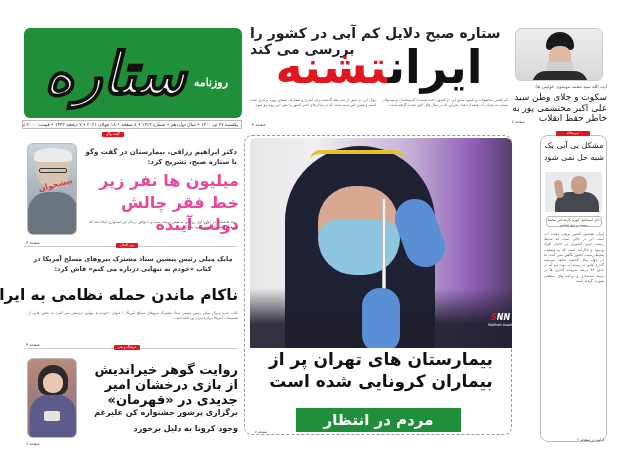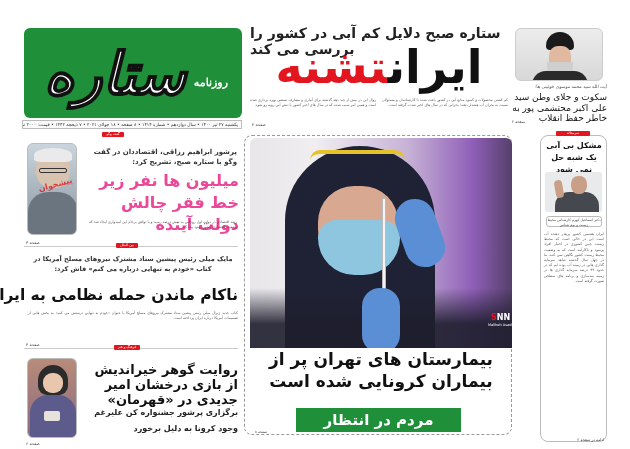--- a/index.html
+++ b/index.html
@@ -112,37 +112,37 @@
       background: linear-gradient(90deg, #e9e6ea 0%, #f0eef0 25%, #c7b3d6 60%, #8f5fb8 85%, #55406a 100%);
     }
     .fp-hijab { position: absolute; left: 35px; top: 8px; width: 150px; height: 230px; border-radius: 75px 75px 20px 20px; background: #1f2235; }
     .fp-band { position: absolute; left: 60px; top: 12px; width: 95px; height: 10px; border-radius: 40px 40px 0 0; border-top: 4px solid #e6c22a; }
     .fp-face { position: absolute; left: 68px; top: 48px; width: 80px; height: 80px; border-radius: 45%; background: #d9a890; }
     .fp-mask { position: absolute; left: 68px; top: 82px; width: 82px; height: 55px; border-radius: 20px 20px 40px 40px; background: #8fc6df; }
     .fp-glove1 { position: absolute; left: 150px; top: 60px; width: 40px; height: 70px; border-radius: 20px; background: #5a8fd6; transform: rotate(-20deg); }
     .fp-glove2 { position: absolute; left: 112px; top: 150px; width: 38px; height: 65px; border-radius: 18px; background: #5a8fd6; }
     .fp-syringe { position: absolute; left: 132px; top: 60px; width: 4px; height: 95px; background: #f4f4f4; border: 1px solid #bbb; }
     .fp-dark { position: absolute; left: 0; top: 150px; width: 262px; height: 60px; background: linear-gradient(180deg, rgba(30,30,45,0) 0%, rgba(30,30,45,0.9) 60%); }
-    .snn { position: absolute; left: 491px; top: 313px; direction: ltr; font-size: 8px; font-weight: bold; color: #fff; }
+    .snn { position: absolute; left: 491px; top: 313px; direction: ltr; font-size: 8px; font-weight: bold; color: #fff; font-style: italic; }
     .snn .s { color: #e3151f; }
     .snn-credit { position: absolute; left: 488px; top: 323px; direction: ltr; font-size: 3.5px; color: #fff; }
 
     .f-title { position: absolute; left: 250px; top: 348px; width: 262px; text-align: center; font-size: 17px; font-weight: bold; color: #111; line-height: 22px; }
     .f-green {
       position: absolute; left: 296px; top: 408px; width: 165px; height: 24px; background: #1f8f3a;
       color: #fff; font-size: 15px; font-weight: bold; text-align: center; line-height: 24px;
     }
     .f-page { position: absolute; left: 255px; top: 430px; font-size: 3.5px; color: #333; }
 
     
     .rcol {
       position: absolute; left: 540px; top: 135px; width: 67px; height: 307px;
       border: 1px solid #bbb; border-radius: 8px; background: #fff;
     }
-    .rc-title { position: absolute; left: 543px; top: 140px; width: 62px; font-size: 8px; font-weight: bold; text-align: center; line-height: 12px; color: #111; }
+    .rc-title { position: absolute; left: 543px; top: 140px; width: 62px; font-size: 8px; font-weight: normal; text-align: center; line-height: 12px; color: #111; }
     .rc-photo { position: absolute; left: 545px; top: 172px; width: 57px; height: 40px; border-radius: 2px; overflow: hidden; background: #e9eaec; }
     .rc-photo .head { position: absolute; left: 26px; top: 4px; width: 16px; height: 18px; border-radius: 45%; background: #c99f88; }
     .rc-photo .body { position: absolute; left: 10px; top: 20px; width: 44px; height: 22px; border-radius: 14px 14px 0 0; background: #45494f; }
     .rc-photo .arm { position: absolute; left: 10px; top: 8px; width: 8px; height: 18px; border-radius: 4px; background: #c99f88; transform: rotate(-10deg); }
     .rc-caption {
       position: absolute; left: 546px; top: 216px; width: 56px; height: 11px; border: 1px solid #bbb; border-radius: 3px;
       font-size: 3.5px; line-height: 4.5px; text-align: center; color: #444; padding-top: 1px;
     }
     .rc-body { position: absolute; left: 544px; top: 232px; width: 60px; font-size: 3.6px; line-height: 5.2px; color: #555; text-align: justify; }
     .rc-more { position: absolute; left: 544px; top: 437px; width: 60px; font-size: 3.8px; color: #333; text-align: right; }
@@ -177,21 +177,21 @@
 <div class="rt-page">صفحه ۲</div>
 
 <div class="section-tag" style="left:102px;top:132px;width:22px;">گفت وگو</div>
 <div class="photo-box p1">
   <div class="body"></div>
   <div class="head"></div>
   <div class="hair"></div>
   <div class="glasses"></div>
   <div class="wm">پیشخوان</div>
 </div>
-<div class="h-kicker1">پرشور ابراهیم رزاقی، اقتصاددان در گفت وگو با ستاره صبح، تشریح کرد:</div>
+<div class="h-kicker1">دکتر ابراهیم رزاقی، بیمارستان در گفت وگو با ستاره صبح، تشریح کرد:</div>
 <div class="h-main1">میلیون ها نفر زیر خط فقر چالش دولت آینده</div>
 <div class="body1">رشد اقتصادی در دولت اول روحانی به شش درصد رسید و با توافق برجام این امیدواری ایجاد شد که وضعیت اقتصادی کشور بهبود پیدا کند.</div>
 <div class="pg1">صفحه ۳</div>
 <div class="divider" style="top:246px;"></div>
 
 <div class="section-tag" style="left:116px;top:243px;width:22px;">بین الملل</div>
 <div class="h-kicker2">مایک میلی رئیس پیشین ستاد مشترک نیروهای مسلح آمریکا در کتاب «خودم به تنهایی درباره می کنم» فاش کرد:</div>
 <div class="h-main2">ناکام ماندن حمله نظامی به ایران</div>
 <div class="body2">کتاب جدید ژنرال میلی رئیس پیشین ستاد مشترک نیروهای مسلح آمریکا با عنوان «خودم به تنهایی درستش می کنم» به بخش هایی از تصمیمات آمریکا درباره ایران پرداخته است.</div>
 <div class="divider" style="top:348px;"></div>

